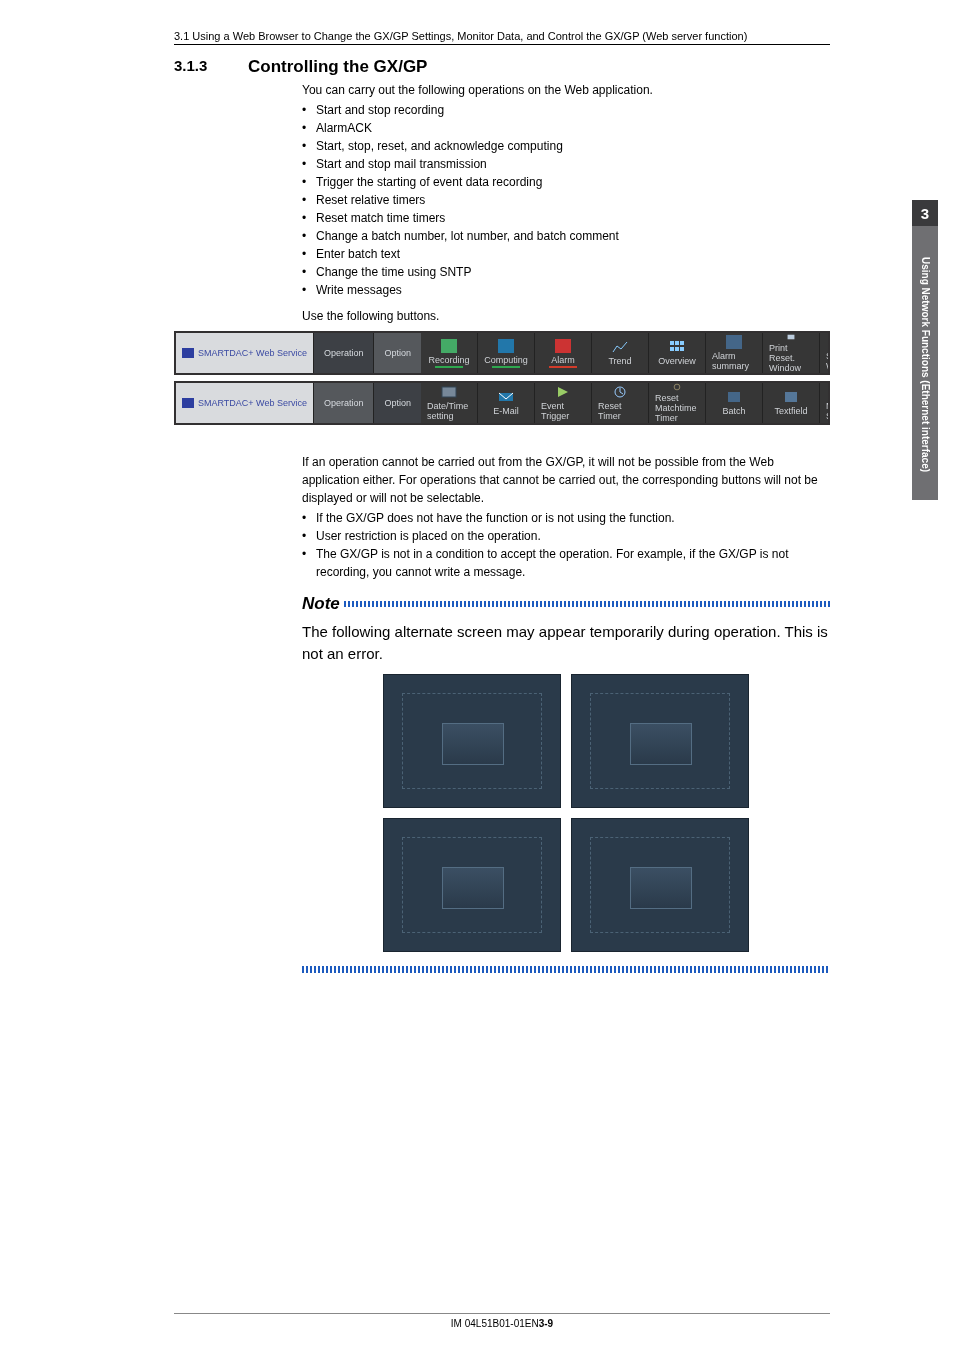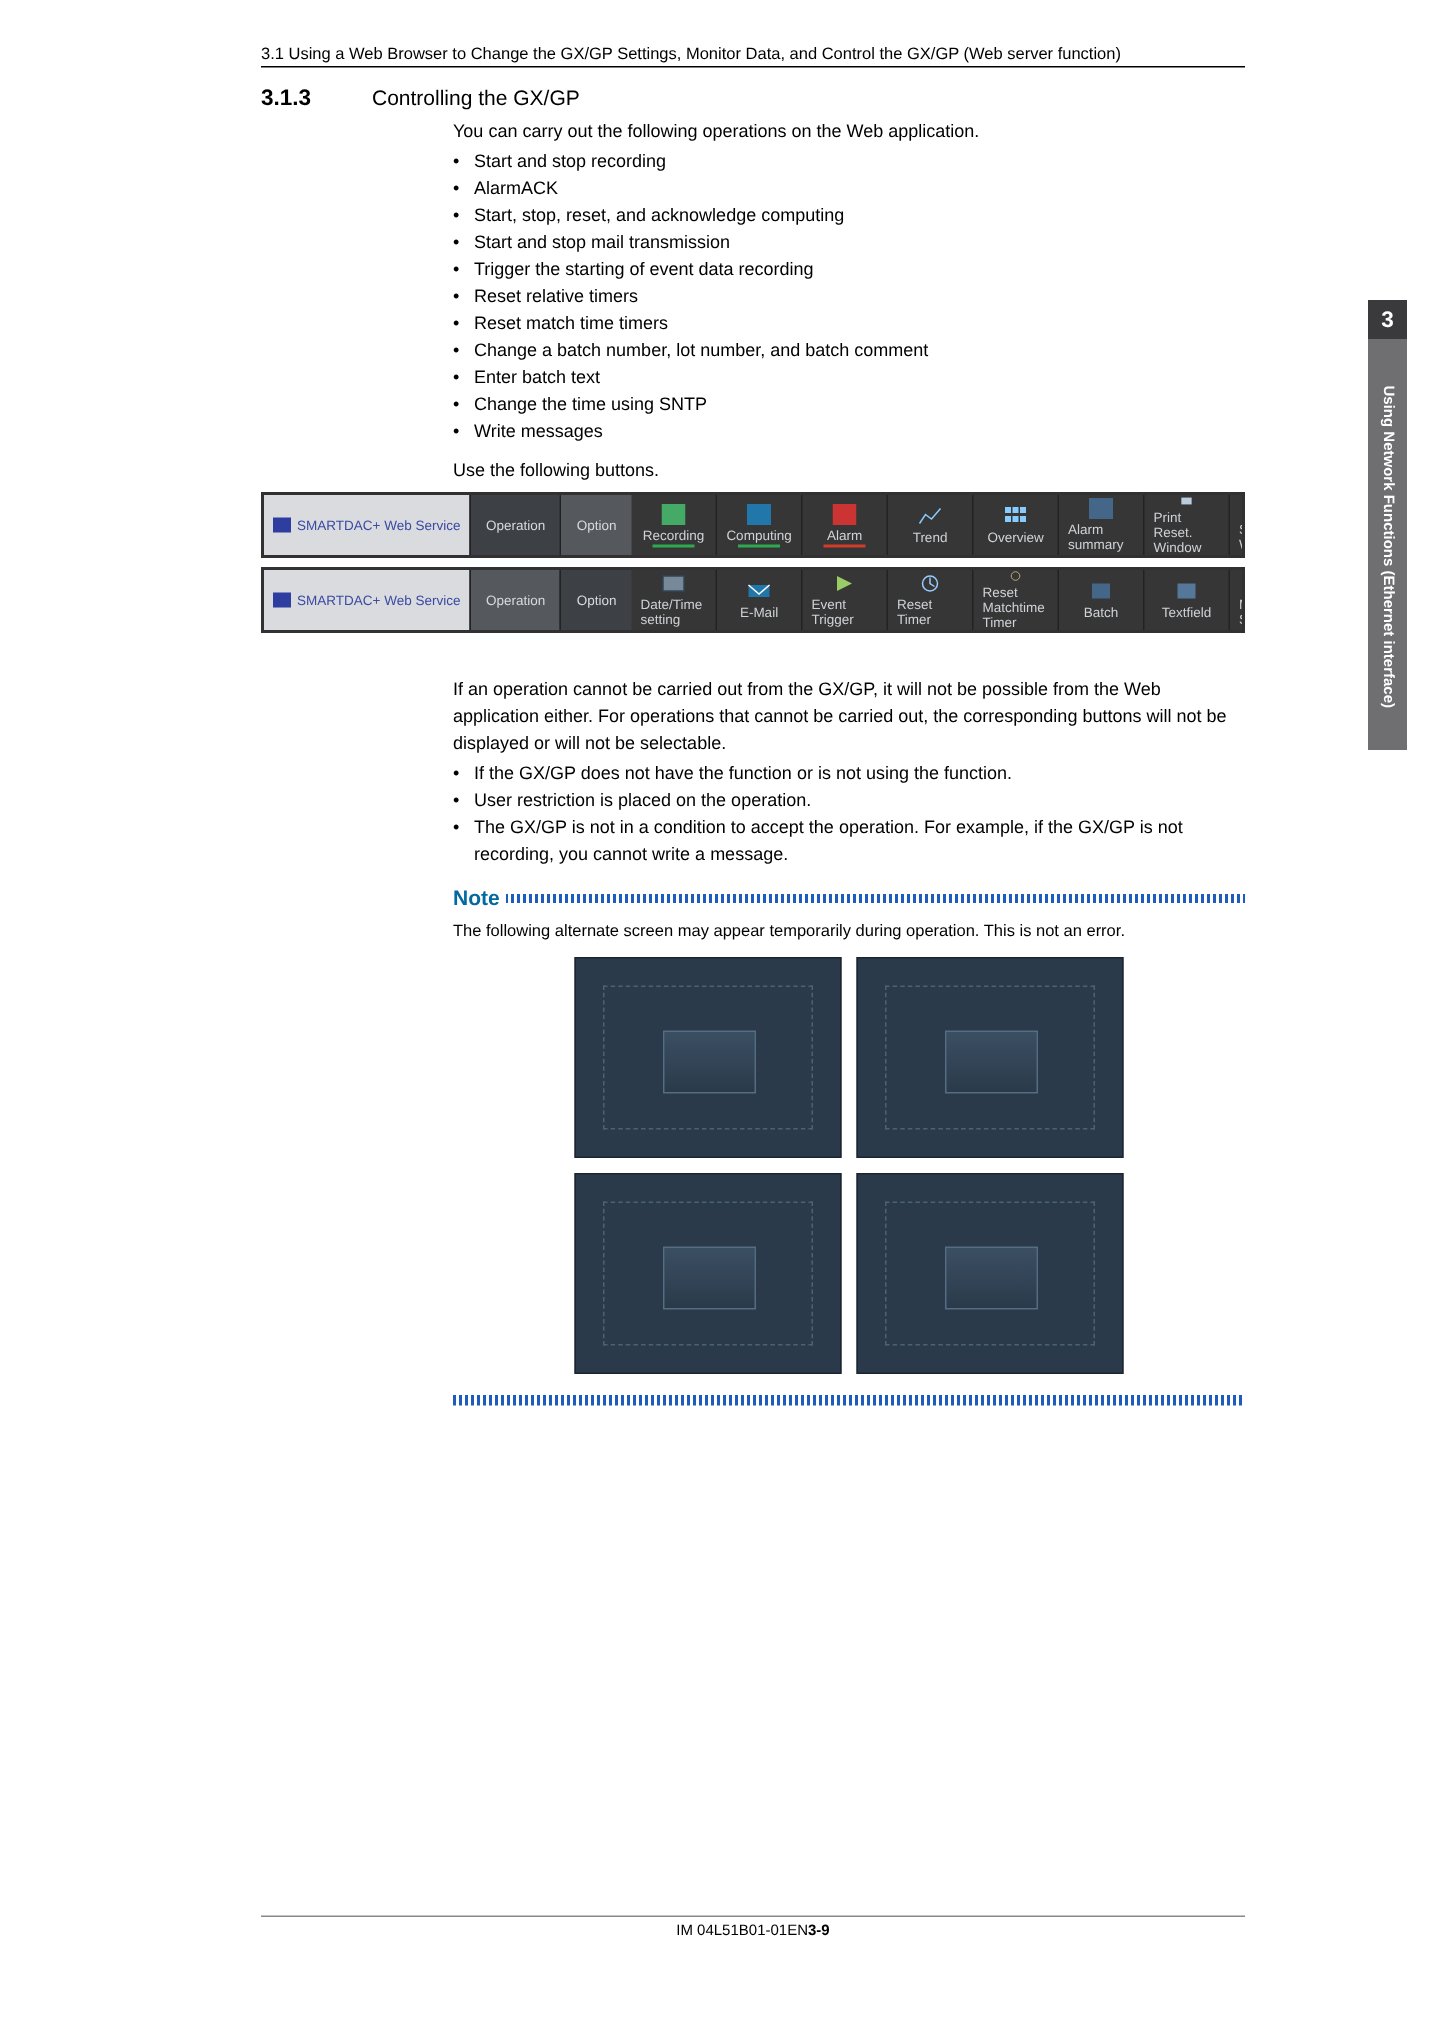--- a/index.html
+++ b/index.html
@@ -1,43 +1,43 @@
 <!DOCTYPE html>
 <html><head>
 <meta charset="utf-8">
 <style>
 body{margin:0;font-family:Arial,Helvetica,sans-serif;background:#fff;color:#000;font-size:12px}
 .page{width:826px;margin:0 auto;padding:30px 60px 20px 110px;box-sizing:border-box;position:relative}
 .breadcrumb{font-size:11px;border-bottom:1px solid #000;padding-bottom:2px;margin-bottom:12px}
 .section-row{display:flex;gap:18px;margin-bottom:4px}
 .section-num{font-weight:bold;font-size:15px;min-width:56px}
-.section-title{font-weight:normal;font-size:14px}
+.section-title{font-weight:bold;font-size:17px}
 .body-indent{margin-left:128px;font-size:12px;line-height:1.5}
 .bullets{list-style:none;padding:0;margin:2px 0 8px 0}
 .bullets li{position:relative;padding-left:14px}
 .bullets li:before{content:"•";position:absolute;left:0}
 .toolbar{border:2px solid #323031;margin:6px 0;background:#363636;display:flex;align-items:stretch;height:40px;font-size:9px;color:#cfd2d6;overflow:hidden}
 .brand{background:#d9dbde;color:#3b4aa3;display:flex;align-items:center;padding:12px 6px;font-size:9px;gap:4px;white-space:nowrap}
 .brand-icon{width:12px;height:10px;background:#2d3ea0;display:inline-block}
 .tab{background:#55585c;color:#d6dadf;display:flex;align-items:center;padding:0 10px;border-left:1px solid #222;cursor:pointer}
 .tab.sel{background:#3d4045}
 .btn{display:flex;flex-direction:column;align-items:center;justify-content:center;padding:0 6px;border-right:1px solid #222;min-width:44px;cursor:pointer}
 .btn .ico{width:16px;height:14px;margin-bottom:2px}
 .underline{height:2px;width:28px;margin-top:1px}
 .u-green{background:#2fa84f}
 .u-red{background:#d13b2a}
 .status{display:flex;align-items:center;margin-left:auto;gap:6px;padding:0 6px;white-space:nowrap}
 .status .s-clock{width:10px;height:10px;border:1px solid #8ab;display:inline-block;border-radius:50%}
 .side-tab{position:absolute;right:16px;top:200px;width:26px;height:300px;background:#6f6f72;color:#fff;display:flex;align-items:center;justify-content:center}
 .side-tab .num{background:#3a3a3c;width:26px;height:26px;display:flex;align-items:center;justify-content:center;font-size:15px;font-weight:bold;position:absolute;top:0}
 .side-tab .txt{writing-mode:vertical-rl;font-size:10px;font-weight:bold;margin-top:30px}
 .note-row{margin-top:10px;display:flex;align-items:center;gap:4px}
-.note{color:#0369a1;font-weight:bold;font-size:14px}
+.note{color:#000000;font-style:italic;font-weight:bold;font-size:17px}
 .note-line{flex:1;height:6px;background:repeating-linear-gradient(90deg,#1d5bbf 0 2px,transparent 2px 4px)}
-.note-text{font-size:11px;margin-top:4px}
+.note-text{font-size:15px;margin-top:4px}
 .thumbs{display:flex;flex-wrap:wrap;gap:10px;margin:8px auto 0;width:380px;justify-content:center}
 .thumb{width:176px;height:132px;background:#2a3a4a;position:relative;border:1px solid #1a2530}
 .thumb:before{content:"";position:absolute;left:18px;right:18px;top:18px;bottom:18px;border:1px dashed #4b6275}
 .thumb:after{content:"";position:absolute;left:58px;top:48px;width:60px;height:40px;background:linear-gradient(#3b4f63,#2a3a4a);border:1px solid #546d83}
 .divider{height:7px;background:repeating-linear-gradient(90deg,#1d5bbf 0 2px,transparent 2px 4px);margin-top:14px}
 .footer{display:flex;justify-content:center;font-size:10px;margin-top:340px;border-top:1px solid #888;padding-top:4px}
 svg{display:block}
 </style>
 </head>
 <body>

